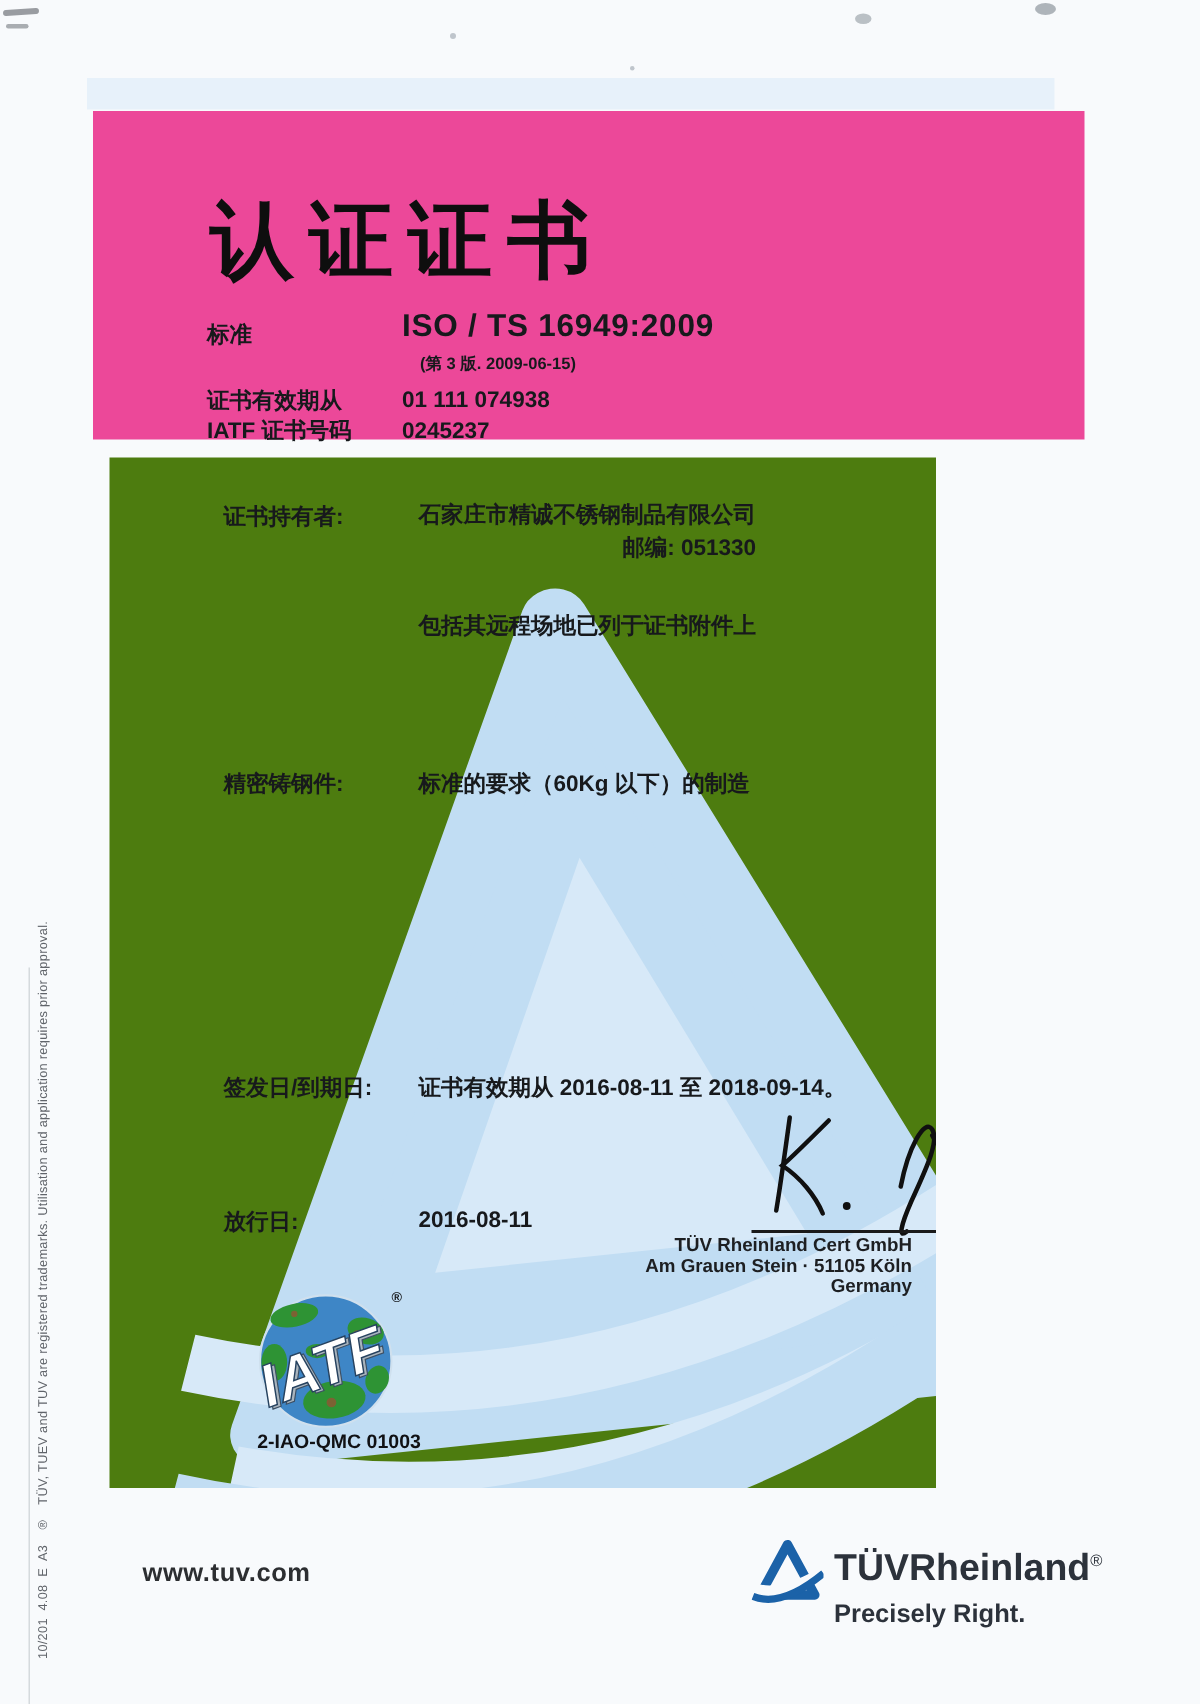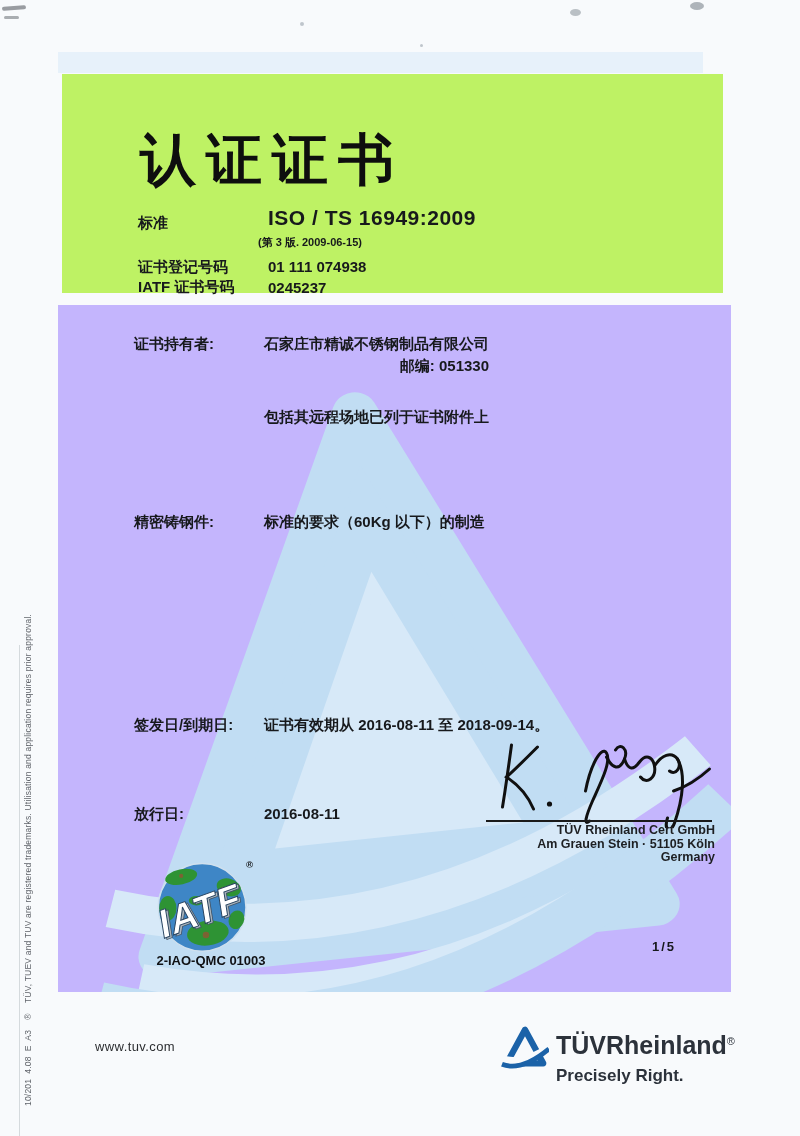--- a/index.html
+++ b/index.html
@@ -18,34 +18,34 @@
   .a5{left:300px;top:22px;width:4px;height:4px;background:#9aa2ab;opacity:.6;}
   .a6{left:420px;top:44px;width:3px;height:3px;background:#9aa2ab;opacity:.6;}
   .top-shadow{position:absolute;left:58px;top:52px;width:645px;height:21px;background:#e7f1fa;}
   
   .side-note{
     position:absolute;left:23px;top:1106px;width:366px;
     transform:rotate(-90deg);transform-origin:top left;
     font-size:8.5px;color:#60646a;letter-spacing:.2px;white-space:pre;
   }
   
-  .header-band{position:absolute;left:62px;top:74px;width:661px;height:219px;background:#bef264;}
+  .header-band{position:absolute;left:62px;top:74px;width:661px;height:219px;background:#ec4899;}
   .cert-title{position:absolute;left:78px;top:58px;margin:0;font-size:56px;line-height:1;
     font-weight:700;letter-spacing:10px;color:#0e0e0e;}
   .hlabel{position:absolute;font-size:15px;font-weight:700;color:#17191c;}
   .hvalue{position:absolute;font-size:15px;font-weight:600;color:#17191c;}
   .std-label{left:76px;top:140px;}
   .std-value{left:206px;top:132px;font-size:21px;font-weight:700;letter-spacing:.5px;}
-  .std-edition{left:196px;top:161px;font-size:11px;font-weight:700;}
+  .std-edition{left:218px;top:161px;font-size:11px;font-weight:700;}
   .certno-label{left:76px;top:184px;}
   .certno-value{left:206px;top:184px;}
   .iatfno-label{left:76px;top:204px;}
   .iatfno-value{left:206px;top:205px;}
   
-  .body-panel{position:absolute;left:58px;top:305px;width:673px;height:687px;background:#c4b5fd;overflow:hidden;}
+  .body-panel{position:absolute;left:73px;top:305px;width:551px;height:687px;background:#4d7c0f;overflow:hidden;}
   .watermark{position:absolute;left:-10px;top:75px;width:680px;height:700px;transform:rotate(-6deg);}
   .blabel{position:absolute;font-size:15px;font-weight:700;color:#17191c;}
   .bvalue{position:absolute;font-size:15px;font-weight:700;color:#17191c;}
   .holder-label{left:76px;top:30px;}
   .holder-block{left:206px;top:28px;line-height:21.5px;text-align:right;}
   .holder-name{font-weight:700;}
   .remote-note{left:206px;top:103px;}
   .scope-label{left:76px;top:208px;}
   .scope-value{left:206px;top:208px;}
   .statement{left:206px;top:316px;font-weight:700;}
@@ -53,21 +53,21 @@
   .validity-value{left:206px;top:411px;}
   .release-label{left:76px;top:500px;}
   .release-value{left:206px;top:500px;font-weight:600;}
   .signature{position:absolute;left:425px;top:428px;width:235px;height:95px;}
   .sig-line{position:absolute;left:428px;top:515px;width:226px;height:2px;background:#1a1a1a;}
   .issuer-block{position:absolute;right:16px;top:519px;text-align:right;font-size:12.5px;line-height:13.5px;color:#1d1f22;font-weight:600;}
   .iatf-logo{position:absolute;left:93px;top:550px;width:108px;height:100px;}
   .iatf-code{position:absolute;left:83px;top:648px;width:140px;text-align:center;font-size:13px;font-weight:600;color:#101114;}
   .page-indicator{position:absolute;left:594px;top:634px;font-size:13px;font-weight:700;letter-spacing:2px;color:#17191c;}
   
-  .website{position:absolute;left:95px;top:1039px;font-size:13px;font-weight:400;color:#2c2e31;letter-spacing:.4px;}
+  .website{position:absolute;left:95px;top:1039px;font-size:17px;font-weight:700;color:#2c2e31;letter-spacing:.4px;}
   .tuv-mark{position:absolute;left:501px;top:1023px;width:48px;height:48px;}
   .brand-block{position:absolute;left:556px;top:1028px;color:#2c323b;}
   .brand-line{font-size:25px;line-height:26px;white-space:nowrap;}
   .brand-tuv{font-weight:800;}
   .brand-name{font-weight:700;}
   .brand-reg{font-size:11px;vertical-align:9px;}
   .brand-tagline{margin-top:8px;font-size:17px;font-weight:700;}
 </style>
 </head>
 <body>
@@ -83,21 +83,21 @@
   <div class="artifact a6"></div>
   <div class="edge-line"></div>
 
   <div class="side-note">10/201  4.08  E  A3    ®    TÜV, TUEV and TUV are registered trademarks. Utilisation and application requires prior approval.</div>
 
   <div class="header-band">
     <h1 class="cert-title">认证证书</h1>
     <span class="hlabel std-label">标准</span>
     <span class="hvalue std-value">ISO / TS 16949:2009</span>
     <span class="hvalue std-edition">(第 3 版. 2009-06-15)</span>
-    <span class="hlabel certno-label">证书登记号码</span>
+    <span class="hlabel certno-label">证书有效期从</span>
     <span class="hvalue certno-value">01 111 074938</span>
     <span class="hlabel iatfno-label">IATF 证书号码</span>
     <span class="hvalue iatfno-value">0245237</span>
   </div>
 
   <div class="body-panel">
 
     <svg class="watermark" viewBox="0 0 600 660" preserveAspectRatio="none">
       <path d="M300 30 L80 520 L520 520 Z" fill="#c1ddf3" stroke="#c1ddf3" stroke-width="40" stroke-linejoin="round"></path>
       <path d="M300 180 L190 430 L410 430 Z" fill="#d7e9f8"></path>

